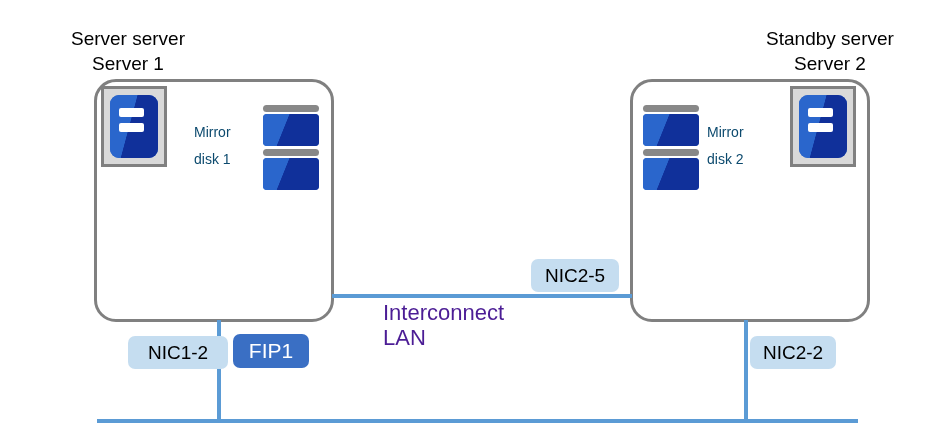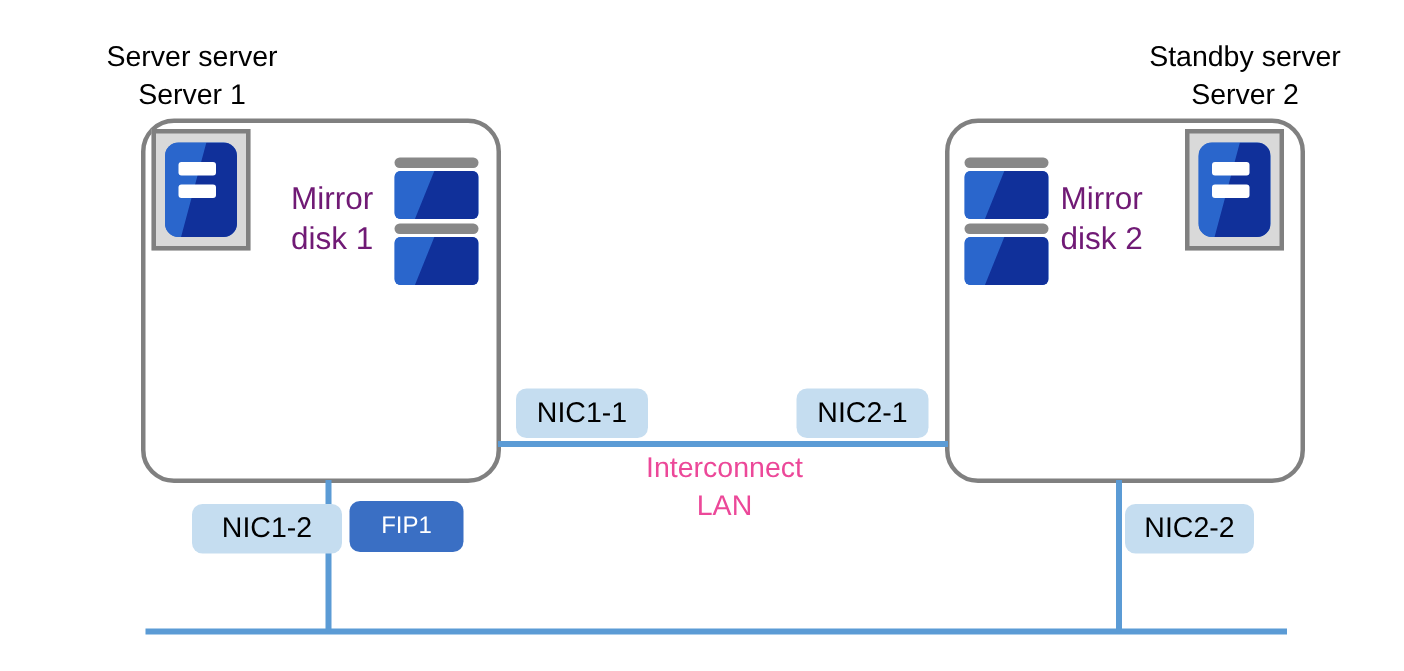--- a/index.html
+++ b/index.html
@@ -21,31 +21,30 @@
     position: absolute;
     font-size: 19px;
     color: #000000;
     white-space: pre;
     line-height: 25px;
     text-align: center;
   }
 
   .lan-label {
     position: absolute;
-    font-size: 19px;
-    color: #ec4899;
+    font-size: 22px;
+    color: #4c1d95;
     white-space: pre;
     line-height: 25px;
-    text-align: center;
   }
 
   .disk-label {
     position: absolute;
-    font-size: 21px;
-    color: #701a75;
+    font-size: 14px;
+    color: #0c4a6e;
     white-space: pre;
     line-height: 27px;
   }
 
   
   .server-box {
     position: absolute;
     border: 3px solid #808080;
     border-radius: 22px;
     background: #ffffff;
@@ -118,21 +117,21 @@
     justify-content: center;
     white-space: pre;
   }
 
   
   .fip-pill {
     position: absolute;
     background: #3a6fc4;
     border-radius: 7px;
     color: #ffffff;
-    font-size: 16px;
+    font-size: 21px;
     display: flex;
     align-items: center;
     justify-content: center;
     white-space: pre;
   }
 
   
   .line-h {
     position: absolute;
     background: #5b9bd5;
@@ -188,23 +187,22 @@
 
   <div class="server-icon-frame" style="left:790px; top:86px; width:66px; height:81px;">
     <div class="server-icon-body">
       <div class="server-bar" style="left:18%; top:21%; width:52%; height:14%;"></div>
       <div class="server-bar" style="left:18%; top:44%; width:52%; height:14%;"></div>
     </div>
   </div>
 
   <div class="line-h" style="left:332px; top:294px; width:300px;"></div>
 
-  <div class="nic-pill" style="left:344px; top:259px; width:88px; height:33px;">NIC1-1</div>
-
-  <div class="nic-pill" style="left:531px; top:259px; width:88px; height:33px;">NIC2-1</div>
+
+  <div class="nic-pill" style="left:531px; top:259px; width:88px; height:33px;">NIC2-5</div>
 
   <div class="lan-label" style="left:383px; top:300px; width:200px;">Interconnect
 LAN</div>
 
   <div class="line-h" style="left:97px; top:419px; width:761px;"></div>
 
   <div class="line-v" style="left:217px; top:320px; height:101px;"></div>
 
   <div class="line-v" style="left:744px; top:320px; height:101px;"></div>
 

